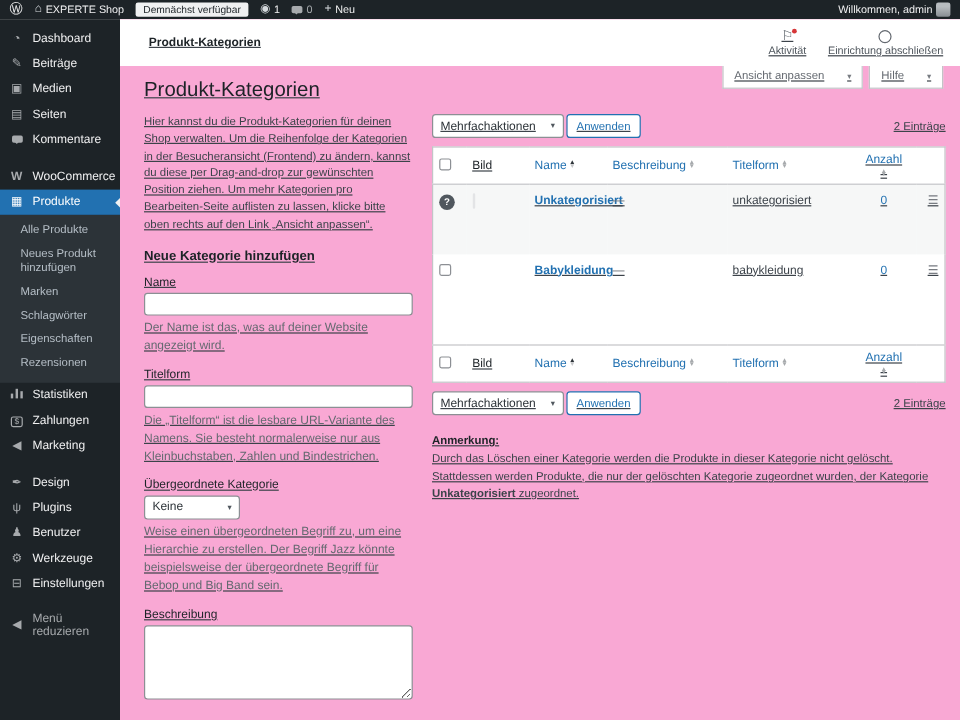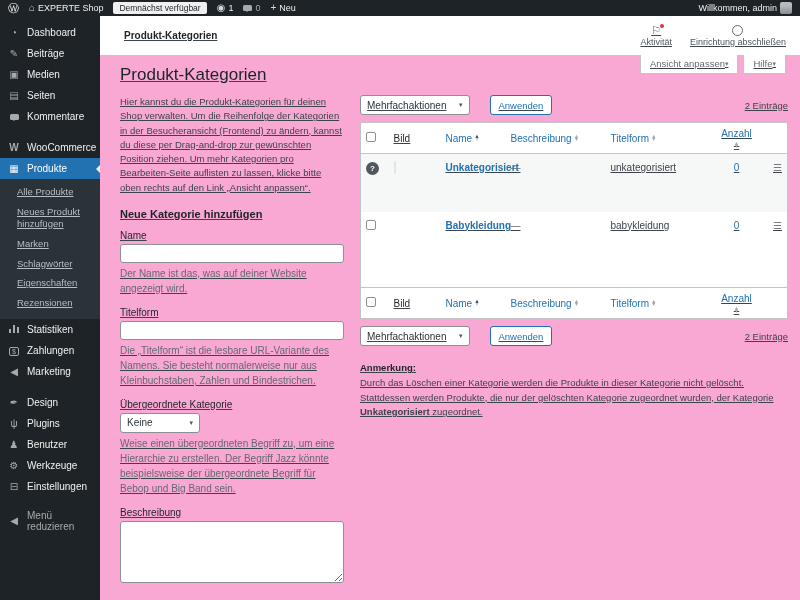--- a/index.html
+++ b/index.html
@@ -25,41 +25,41 @@
   .content { flex:1; background:#f9a8d4; overflow:hidden;text-decoration:underline; }
 
   
   .menu-item { display:flex; align-items:center; gap:7px; padding:5px 8px; font-size:10px; color:#f0f0f1; cursor:pointer; position:relative; }
   .menu-item .mi { width:12px; text-align:center; color:#a7aaad; font-size:10px; line-height:1; flex-shrink:0; }
   .menu-item.sep { margin-top:10px; }
   .menu-item.active { background:#2271b1; color:#fff; }
   .menu-item.active .mi { color:#fff; }
   .menu-item.active::after { content:""; position:absolute; right:0; top:50%; transform:translateY(-50%); border:4px solid transparent; border-right-color:#f0f0f1; }
   .submenu { background:#2c3338; padding:3px 0 6px; }
-  .submenu-item { padding:4px 8px 4px 17px; color:#b6bfc7; font-size:9.5px; cursor:pointer; line-height:1.25;text-decoration:underline; }
+  .submenu-item { padding:4px 8px 4px 17px; color:#b6bfc7; font-size:9.5px; cursor:pointer; line-height:1.25; }
   .submenu-item.current { color:#fff; font-weight:bold; }
   .collapse-item { color:#a7aaad; margin-top:8px; }
   .sbox { width:10px; height:9px; border:1px solid #a7aaad; border-radius:2px; font-size:7px; line-height:7px; text-align:center; color:#a7aaad; display:inline-block; }
   .bars { width:2px; height:8px; background:#a7aaad; position:relative; display:inline-block; margin:0 5px; }
   .bars::before { content:""; position:absolute; left:-4px; bottom:0; width:2px; height:4px; background:#a7aaad; }
   .bars::after { content:""; position:absolute; right:-4px; bottom:0; width:2px; height:6px; background:#a7aaad; }
 
   
   .topstrip { height:39px; background:#fff; display:flex; align-items:center; justify-content:space-between; padding:0 14px 0 24px; }
   .breadcrumb { font-weight:bold; font-size:10px; color:#1d2327; }
   .strip-right { display:flex; gap:18px; }
   .strip-stack { display:flex; flex-direction:column; align-items:center; gap:1px; color:#50575e; font-size:9px; cursor:pointer; }
   .flag-wrap { position:relative; font-size:11px; line-height:1; color:#50575e; }
   .flag-dot { position:absolute; top:-1px; right:-3px; width:4px; height:4px; border-radius:50%; background:#d63638; }
   .ring { width:11px; height:11px; border:1.5px solid #646970; border-radius:50%; }
 
   .title-row { display:flex; justify-content:space-between; align-items:flex-start; }
   h1.page-title { font-size:17px; font-weight:400; color:#1d2327; margin:10px 0 0 20px; }
   .screen-tabs { display:flex; gap:5px; margin-right:14px; }
-  .screen-tab { background:#fff; border:1px solid #c3c4c7; border-top:none; padding:3px 9px 4px; font-size:9.5px; color:#646970; cursor:pointer; display:flex; align-items:center; gap:0; }
+  .screen-tab { background:#fff; border:1px solid #c3c4c7; border-top:none; padding:3px 9px 4px; font-size:9.5px; color:#646970; cursor:pointer; display:flex; align-items:center; gap:19px; }
   .tab-chev { font-size:7px; color:#787c82; }
 
   .search-row { display:flex; justify-content:flex-end; align-items:center; gap:5px; margin:14px 12px 0 0; }
   .search-input { width:112px; height:20px; border:1px solid #8c8f94; border-radius:3px; background:#fff; padding:0 4px; font-size:10px; }
   .btn { background:#fff; border:1px solid #2271b1; color:#2271b1; border-radius:3px; height:20px; padding:0 8px; font-size:9.5px; cursor:pointer; font-family:inherit; }
 
   
   .columns { display:flex; gap:16px; padding:10px 12px 0 20px; align-items:flex-start; }
   .col-form { width:224px; flex-shrink:0; }
   .col-table { flex:1; min-width:0; }
@@ -69,21 +69,21 @@
   .form-h2 { font-size:11px; font-weight:bold; color:#1d2327; margin:13px 0 10px; }
   .field { margin-bottom:11px; }
   .field label { display:block; font-size:10px; color:#1d2327; margin-bottom:3px; }
   .field input[type=text] { width:100%; height:19px; border:1px solid #8c8f94; border-radius:3px; background:#fff; padding:0 4px; font-size:10px; }
   .field textarea { width:100%; height:62px; border:1px solid #8c8f94; border-radius:3px; background:#fff; resize:vertical; font-family:inherit; font-size:10px; padding:3px 4px; }
   .help { font-size:10px; color:#646970; line-height:1.5; margin-top:3px; }
   .select { position:relative; display:inline-flex; align-items:center; height:20px; border:1px solid #8c8f94; border-radius:3px; background:#fff; padding:0 22px 0 6px; font-size:10px; color:#2c3338; cursor:pointer; }
   .select .chev { position:absolute; right:6px; font-size:7px; color:#50575e; }
 
   
-  .controls { display:flex; align-items:center; gap:20px; }
+  .controls { display:flex; align-items:center; gap:2px; }
   .entries { margin-left:auto; font-size:9.5px; color:#3c434a; }
   table.cats { width:100%; border-collapse:collapse; background:#fff; border:1px solid #c3c4c7; margin-top:7px; table-layout:fixed; }
   .cats th { text-align:left; padding:5px 5px; font-size:10px; color:#1d2327; font-weight:400; }
   .cats thead th { border-bottom:1px solid #c3c4c7; }
   .cats tfoot th { border-top:1px solid #c3c4c7; }
   .cats td { padding:8px 5px; vertical-align:top; font-size:10px; }
   .cats tr.alt { background:#f6f7f7; }
   .col-link { color:#2271b1; cursor:pointer; text-decoration:none; display:inline-flex; align-items:center; gap:2px; }
   .sorters { display:inline-flex; flex-direction:column; line-height:0.55; font-size:5.5px; vertical-align:middle; }
   .sorters .up { color:#a7aaad; } .sorters .dn { color:#a7aaad; }

